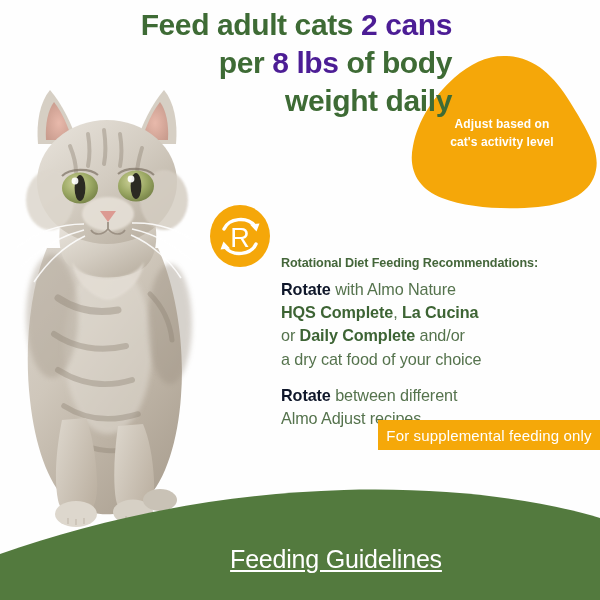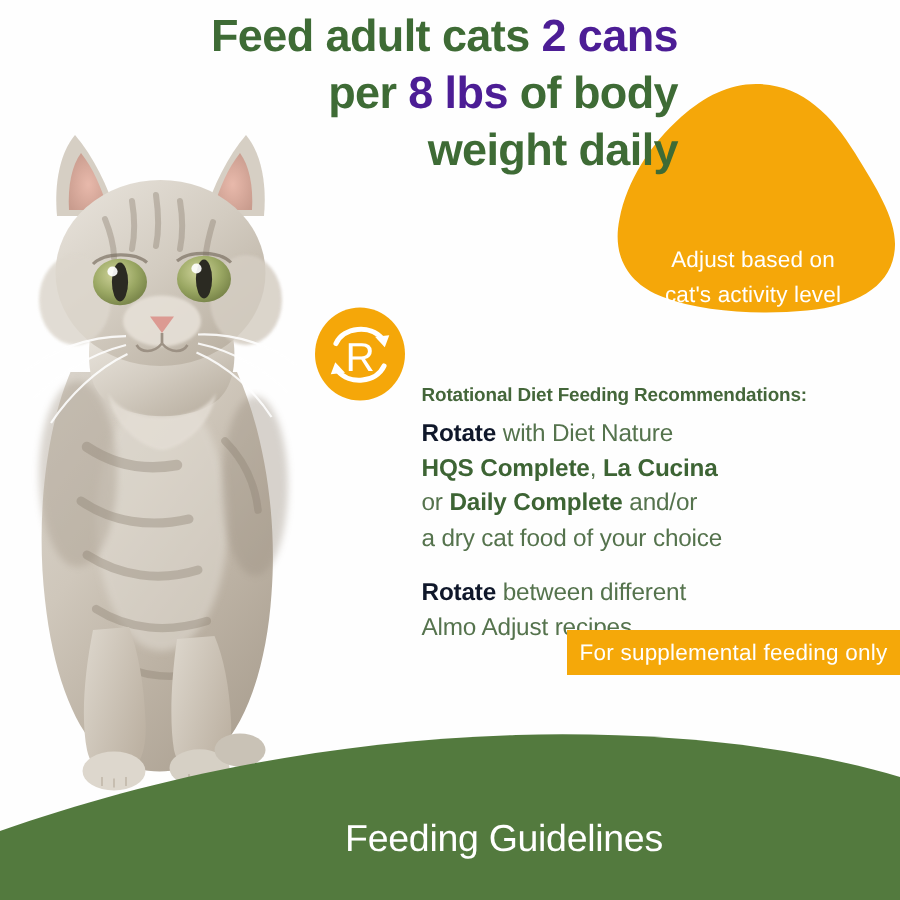--- a/index.html
+++ b/index.html
@@ -24,21 +24,21 @@
   }
   .headline .hl-line{display:block;white-space:nowrap;}
   .headline .accent{color:#4c1d95;}
 
   
   .blob{position:absolute;left:404px;top:50px;width:200px;height:160px;z-index:3;}
   .blob svg{display:block;width:100%;height:100%;}
   .blob-text{
     position:absolute;left:414px;top:115px;width:176px;
     text-align:center;z-index:4;color:#ffffff;
-    font-size:15px;line-height:1.5;font-weight:400;letter-spacing:.1px;margin-top:48px;
+    font-size:12px;line-height:1.5;font-weight:700;letter-spacing:.1px;
   }
   .blob-text span{display:block;}
 
   
   .rot-icon{position:absolute;left:209px;top:204px;width:62px;height:64px;z-index:4;}
   .rot-icon svg{display:block;width:100%;height:100%;}
 
   
   .recs{position:absolute;left:281px;top:212px;width:300px;z-index:4;margin-top:44px;}
   .recs-title{
@@ -64,21 +64,21 @@
     color:#ffffff;font-size:15px;letter-spacing:.15px;white-space:nowrap;
   }
 
   
   .footer{position:absolute;left:0;bottom:0;width:600px;height:120px;z-index:5;}
   .footer svg{display:block;width:100%;height:100%;}
   .footer-label{
     position:absolute;left:0;bottom:26px;width:600px;
     text-align:center;z-index:6;
     color:#ffffff;font-size:25px;letter-spacing:-0.2px;
-    padding-left:72px;box-sizing:border-box;
+    padding-left:72px;box-sizing:border-box;text-decoration:underline;
   }
 </style>
 </head>
 <body>
 
 <div class="stage">
 
   <div class="cat-wrap">
     <svg viewBox="0 0 215 480" xmlns="http://www.w3.org/2000/svg">
       <defs>
@@ -230,21 +230,21 @@
       <path d="M47 40 C42 51 24 53 16 43" fill="none" stroke="#ffffff" stroke-width="3.4" stroke-linecap="round"></path>
       <path d="M14.5 37.5 L21 44.5 L11.5 45.5 Z" fill="#ffffff"></path>
 
       <text x="31" y="43" text-anchor="middle" font-family="Liberation Sans, sans-serif" font-size="27" font-weight="normal" fill="#ffffff">R</text>
     </svg>
   </div>
 
   <div class="recs">
     <div class="recs-title">Rotational Diet Feeding Recommendations:</div>
 
-    <div class="rec-line"><span class="or">Rotate</span><span> with Diet Nature</span></div>
+    <div class="rec-line"><span class="or">Rotate</span><span> with Almo Nature</span></div>
 
     <div class="rec-line"><b>HQS Complete</b><span>, </span><b>La Cucina</b></div>
 
     <div class="rec-line"><span>or </span><b>Daily Complete</b><span> and/or</span></div>
 
     <div class="rec-line">a dry cat food of your choice</div>
 
     <div class="rec-gap"></div>
 
     <div class="rec-line"><span class="or">Rotate</span><span> between different</span></div>

